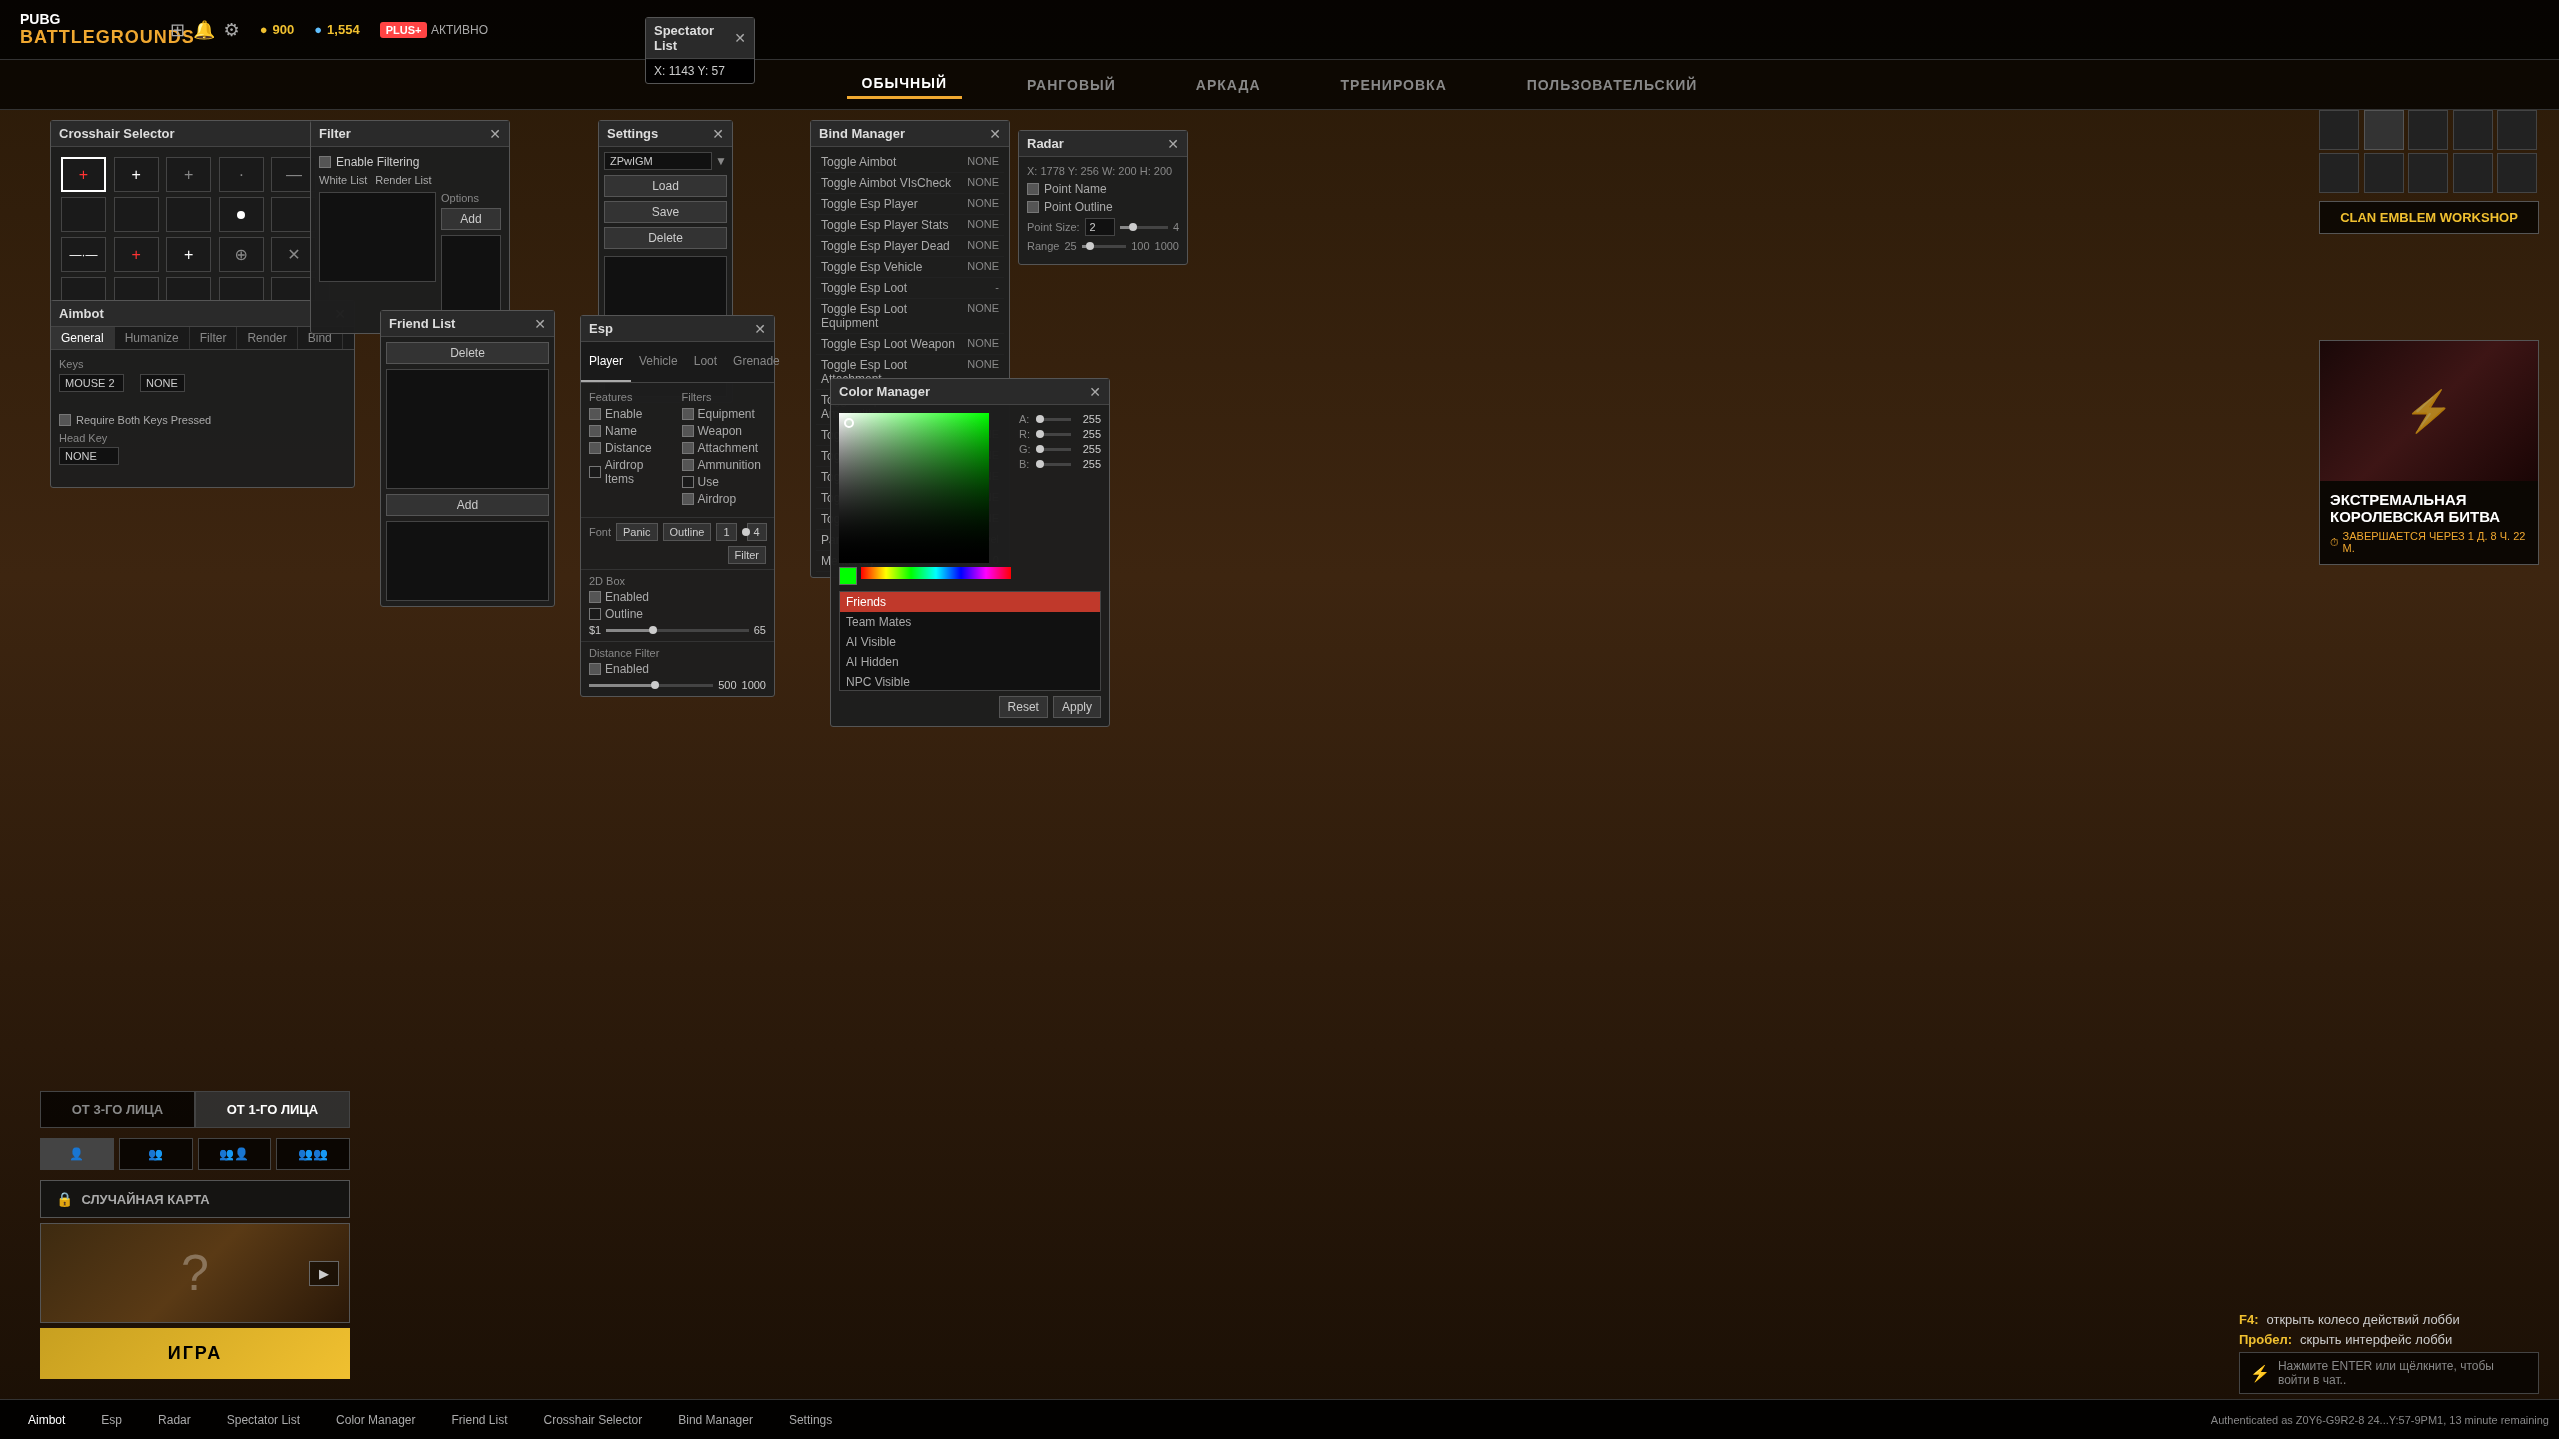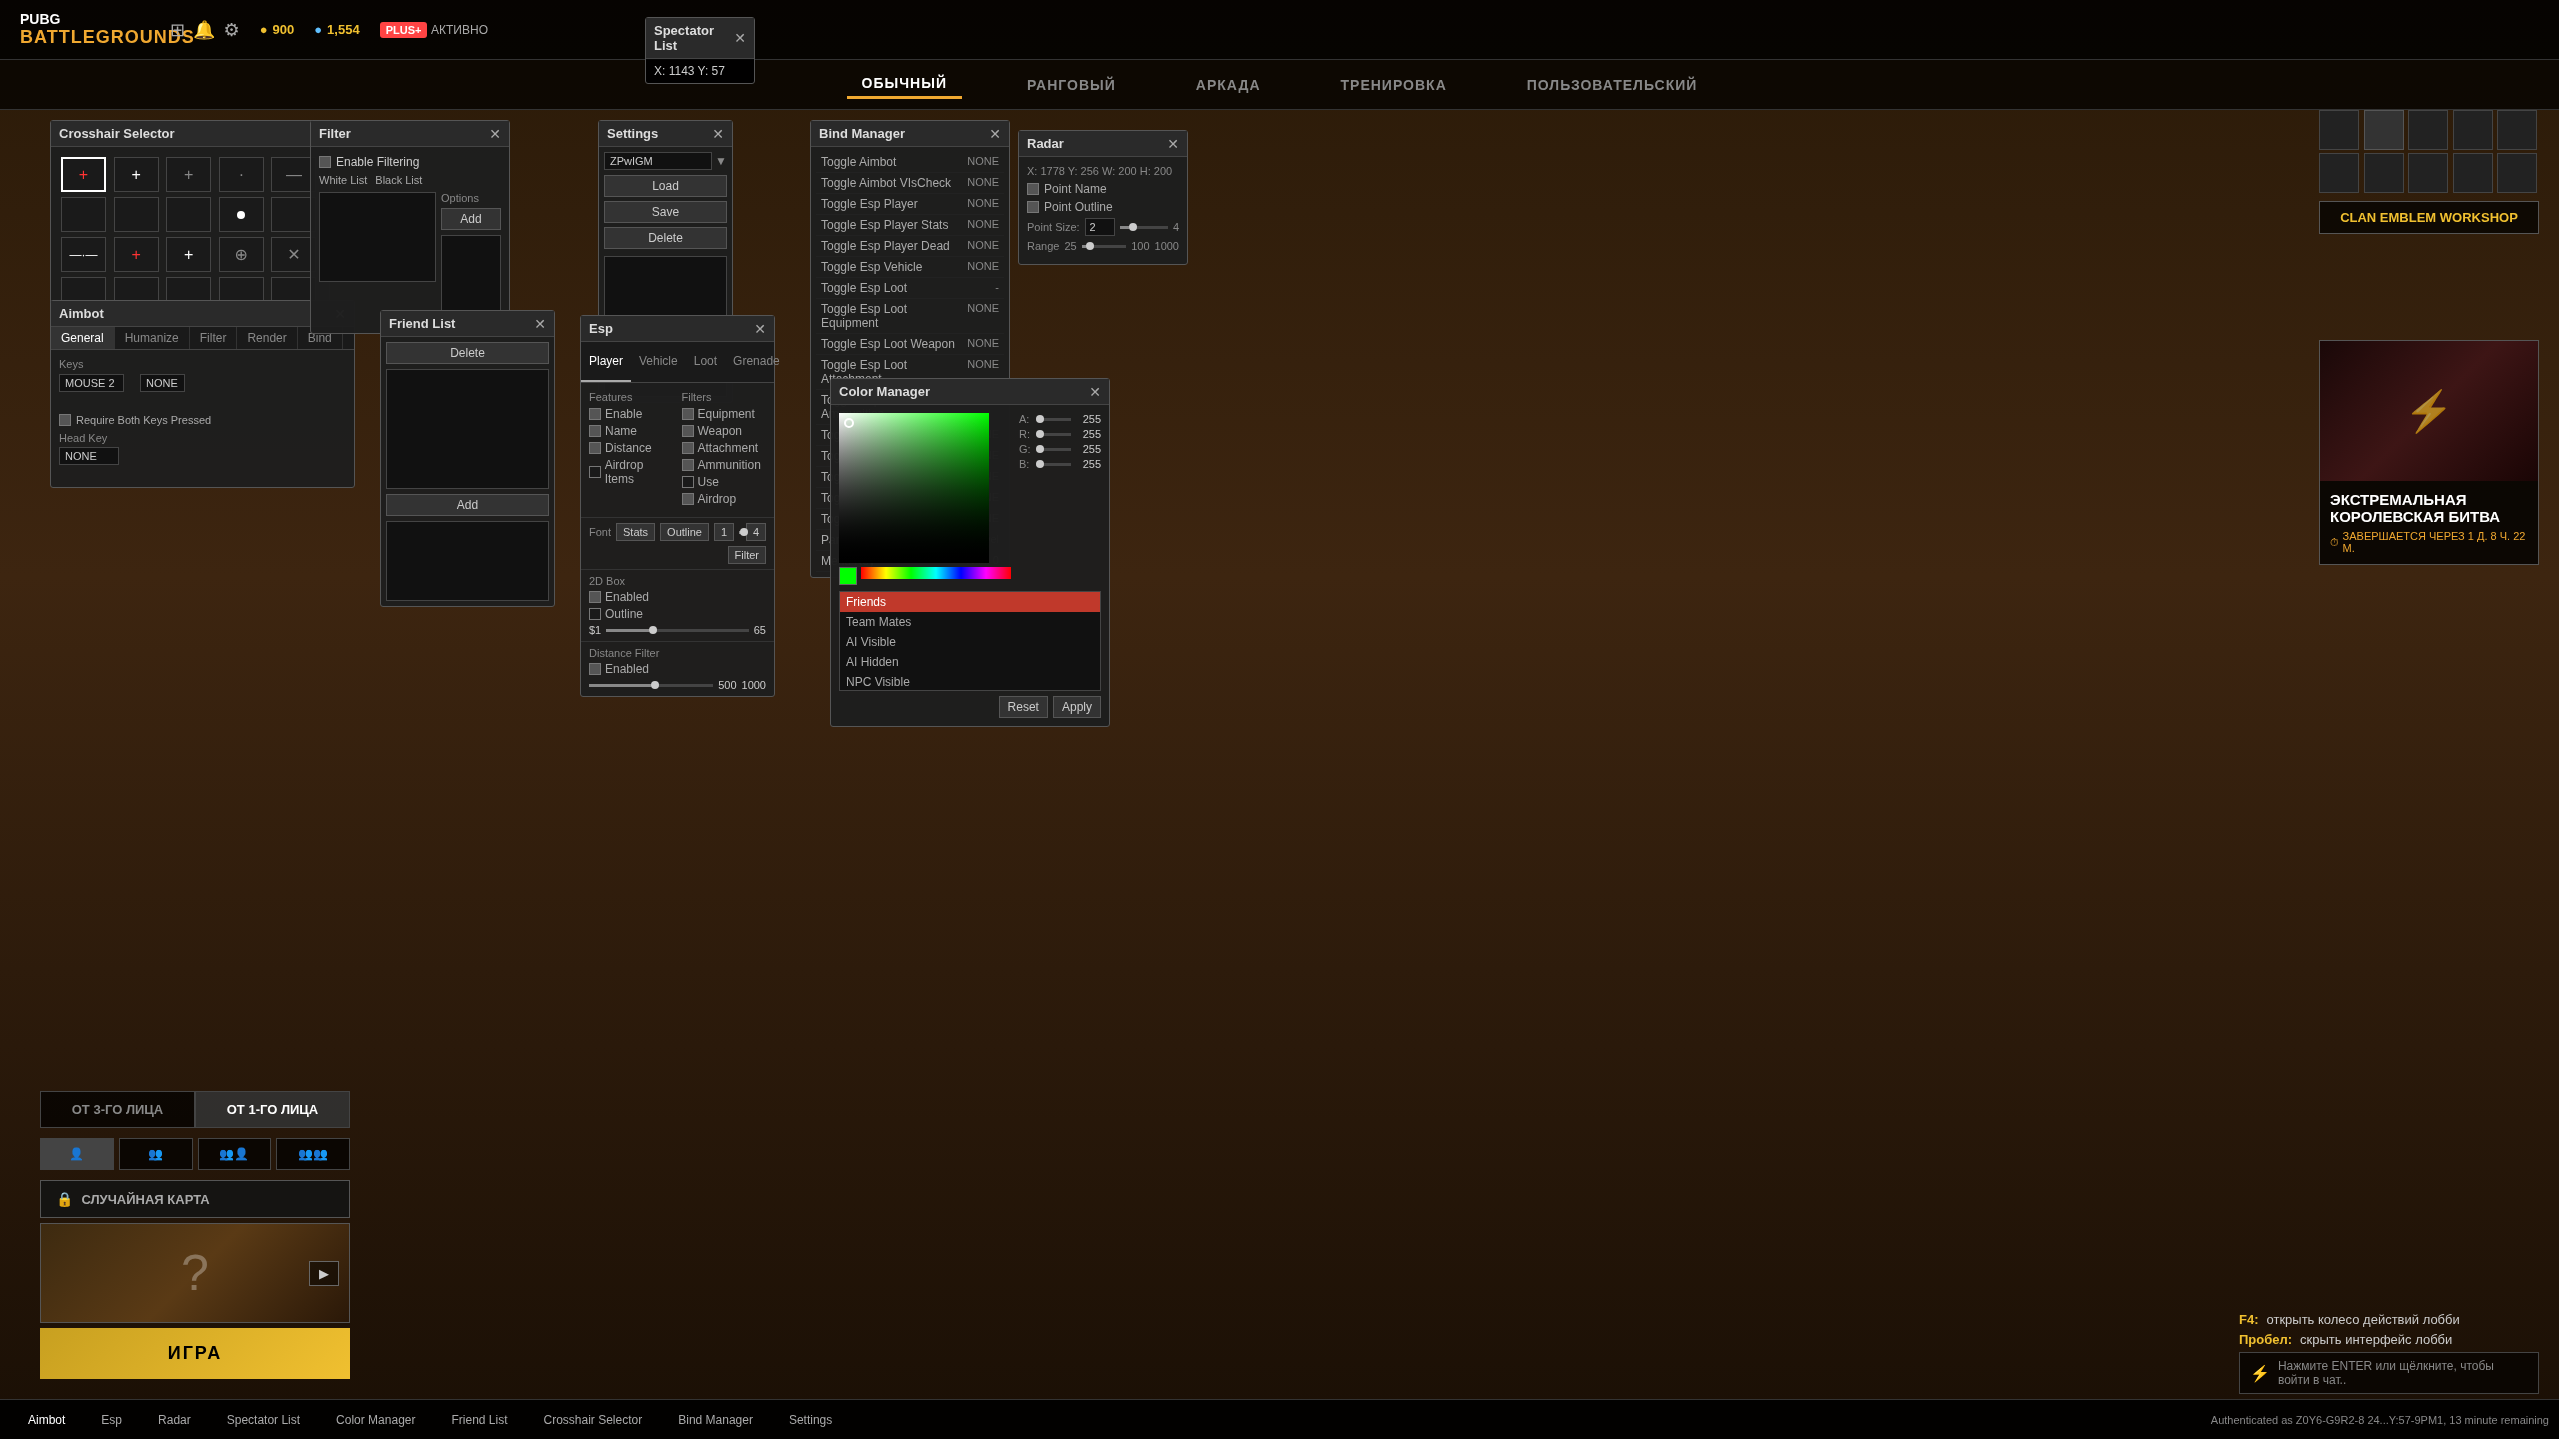--- a/index.html
+++ b/index.html
@@ -707,21 +707,21 @@
     <span class="panel-title">Filter</span>
     <span class="close-btn">✕</span>
   </div>
   <div class="filter-content">
     <div class="checkbox-row">
       <div class="cb checked"></div>
       <span style="font-size:12px;color:#ccc">Enable Filtering</span>
     </div>
     <div class="filter-row">
       <span style="font-size:11px;color:#aaa">White List</span>
-      <span style="font-size:11px;color:#aaa">Black List</span>
+      <span style="font-size:11px;color:#aaa">Render List</span>
     </div>
     <div style="display:flex;gap:5px">
       <div class="filter-list" style="flex:1"></div>
       <div style="width:60px">
         <div style="font-size:11px;color:#888;margin-bottom:4px">Options</div>
         <div class="small-btn">Add</div>
         <div class="options-list"></div>
       </div>
     </div>
   </div>
@@ -817,21 +817,21 @@
       </div>
       <div class="esp-item">
         <div class="cb checked"></div>
         <span>Airdrop</span>
       </div>
     </div>
   </div>
   <div class="esp-bottom">
     <div class="esp-font-row" style="margin-bottom:5px">
       <span style="font-size:11px;color:#888">Font</span>
-      <div class="font-btn">Stats</div>
+      <div class="font-btn">Panic</div>
       <div class="font-btn">Outline</div>
       <div class="font-btn">1</div>
       <div style="height:3px;background:#888;width:30px;position:relative">
         <div style="position:absolute;width:8px;height:8px;background:#ccc;border-radius:50%;top:-2.5px;left:40%"></div>
       </div>
       <div class="font-btn">4</div>
     </div>
     <div style="display:flex;align-items:center;justify-content:flex-end">
       <div class="font-btn">Filter</div>
     </div>

